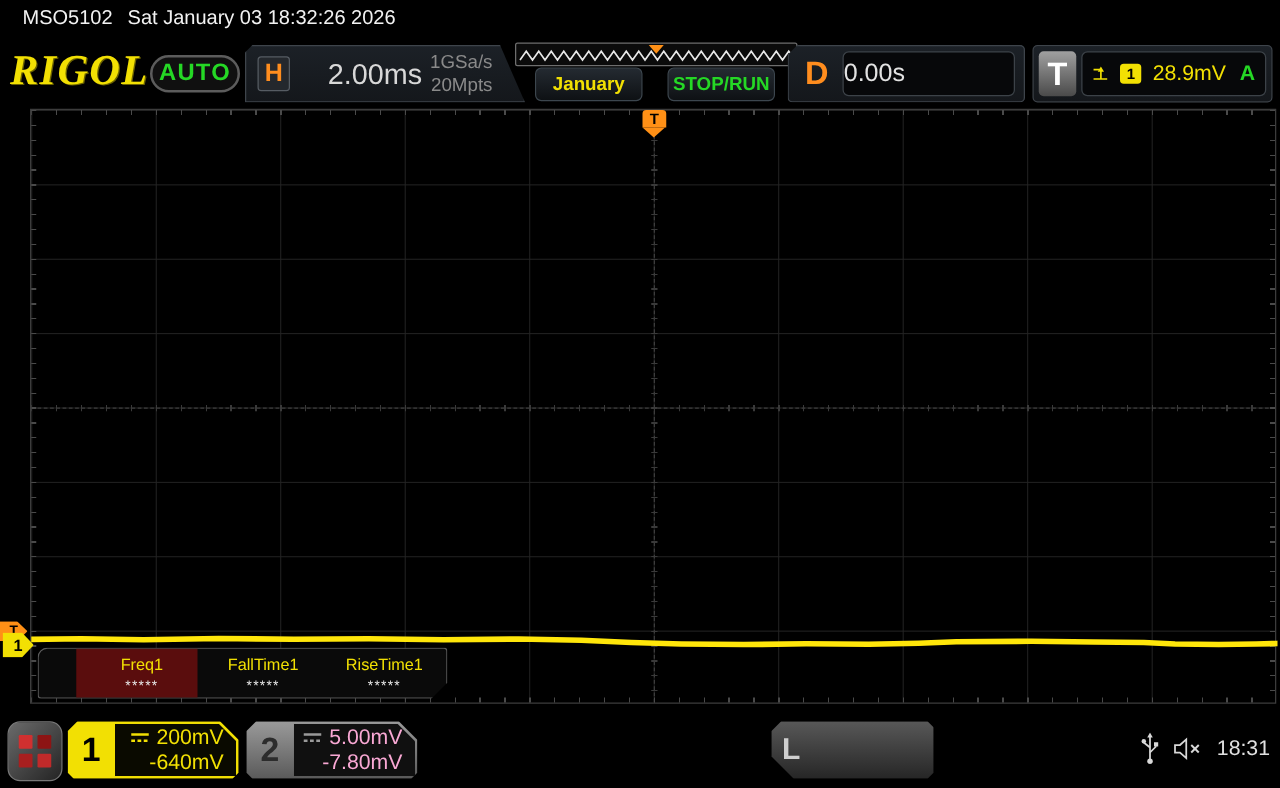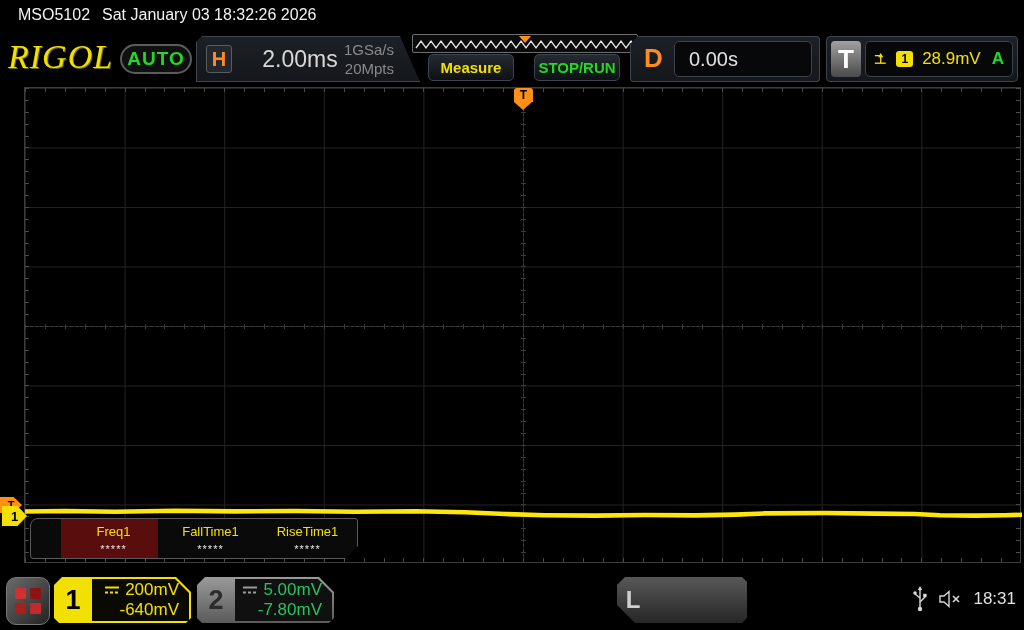--- a/index.html
+++ b/index.html
@@ -8,21 +8,21 @@
   .screen { position:relative; width:1024px; height:630px; background:#000; overflow:hidden; }
 
   
   .titlebar { position:absolute; left:12px; top:0; width:1024px; height:30px; color:#f2f2f2;
               font-size:16px; display:flex; align-items:center; padding-left:6px; white-space:pre; }
   .titlebar .model { margin-right:12px; }
 
   
   .header { position:absolute; left:0; top:30px; width:1024px; height:56px; }
   .logo { position:absolute; left:8px; top:8px; font-family:"Liberation Serif", serif;
-          font-weight:normal; font-size:34px; color:#f2e003; letter-spacing:1px;
+          font-weight:bold; font-size:34px; color:#f2e003; letter-spacing:1px;
           text-shadow:1px 1px 0 #6b6200; font-style:italic; }
   .auto-badge { position:absolute; left:120px; top:14px; width:72px; height:30px; border-radius:15px;
           border:2px solid #5c5c5c; background:#101010; color:#25d825; font-weight:bold; font-size:19px;
           display:flex; align-items:center; justify-content:center; letter-spacing:1px; }
 
   .panel { position:absolute; background:linear-gradient(#1c2127,#14171b); border:1px solid #3e444b; }
   .h-panel { left:196px; top:6px; width:224px; height:46px;
              clip-path:polygon(0 6px, 6px 0, calc(100% - 20px) 0, 100% 100%, 0 100%); border:none;
              box-shadow:inset 0 0 0 1px #3e444b; }
   .h-badge { position:absolute; left:10px; top:9px; width:26px; height:28px; background:#24282d;
@@ -43,21 +43,21 @@
              display:flex; align-items:center; justify-content:center; }
   .measure-btn { left:428px; color:#f2e003; }
   .stoprun-btn { left:534px; color:#25d825; }
 
   .d-panel { left:630px; top:6px; width:190px; height:46px; border-radius:4px;
              clip-path:polygon(8px 0, 100% 0, 100% 100%, 0 100%, 0 8px); border:none;
              box-shadow:inset 0 0 0 1px #3e444b; }
   .d-label { position:absolute; left:14px; top:7px; color:#ff8d1e; font-weight:bold; font-size:26px; }
   .d-field { position:absolute; left:44px; top:5px; right:8px; bottom:5px; background:#07080a;
              border:1px solid #3c4248; border-radius:5px; color:#e2e2e2; font-size:20px;
-             display:flex; align-items:center; padding-left:14px; }
+             display:flex; align-items:center; }
 
   .t-panel { left:826px; top:6px; width:192px; height:46px; border-radius:4px; }
   .t-badge { position:absolute; left:4px; top:4px; width:30px; height:36px;
              background:linear-gradient(#a0a0a0,#4a4a4a); border-radius:4px; color:#fff;
              font-weight:bold; font-size:26px; display:flex; align-items:center; justify-content:center; }
   .t-field { position:absolute; left:38px; top:4px; right:4px; height:36px; background:#07080a;
              border:1px solid #3c4248; border-radius:5px; display:flex; align-items:center; gap:9px; padding:0 8px; }
   .t-ch-badge { background:#f2e003; color:#000; font-weight:bold; font-size:12px; border-radius:3px;
              padding:1px 5px; }
   .t-level { color:#f2e003; font-size:17px; }
@@ -128,21 +128,21 @@
       padding-right:10px; font-size:17px; line-height:20px; }
   .ch-num { position:absolute; left:0; top:0; width:38px; height:100%;
       display:flex; align-items:center; justify-content:center; font-weight:bold; font-size:27px; }
   .ch-row { display:flex; align-items:center; gap:5px;justify-content:space-between; }
   .ch1-block { left:54px; }
   .ch1-block .ch-outer { background:#f2e003; }
   .ch1-block .ch-inner { background:#0a0a00; color:#f2e003; }
   .ch1-block .ch-num { color:#000; }
   .ch2-block { left:197px; }
   .ch2-block .ch-outer { background:linear-gradient(#9a9a9a,#5a5a5a); }
-  .ch2-block .ch-inner { background:#101010; color:#22c55e; }
+  .ch2-block .ch-inner { background:#101010; color:#f9a8d4; }
   .ch2-block .ch-num { color:#2c2c2c; }
 
   .logic-block { position:absolute; left:617px; top:7px; width:130px; height:46px;
       background:linear-gradient(#585858,#262626);
       clip-path:polygon(0 8px, 8px 0, calc(100% - 5px) 0, 100% 5px, 100% calc(100% - 5px),
                         calc(100% - 5px) 100%, 18px 100%, 0 calc(100% - 18px)); }
   .logic-l { position:absolute; left:0; top:0; width:32px; height:100%; color:#cfcfcf;
       font-weight:bold; font-size:24px; display:flex; align-items:center; justify-content:center; }
   .logic-grid { position:absolute; left:32px; top:2px; right:2px; bottom:2px; background:#0d0d0d;
       border-radius:3px; display:flex; flex-direction:column; align-items:center; justify-content:center;
@@ -176,21 +176,21 @@
       </div>
     </div>
 
     <div class="wave-overview" data-interactable="true">
       <svg width="224" height="17" viewBox="0 0 224 17" data-interactable="false">
         <polyline points="3,13 8,6 13,13 18,6 23,13 28,6 33,13 38,6 43,13 48,6 53,13 58,6 63,13 68,6 73,13 78,6 83,13 88,6 93,13 98,6 103,13 108,6 113,13 118,6 123,13 128,6 133,13 138,6 143,13 148,6 153,13 158,6 163,13 168,6 173,13 178,6 183,13 188,6 193,13 198,6 203,13 208,6 213,13 218,6 221,10" fill="none" stroke="#e8e8e8" stroke-width="1.3"></polyline>
       </svg>
       <div class="ov-tri" data-interactable="true"></div>
     </div>
 
-    <div class="hdr-btn measure-btn" data-interactable="true">Measure</div>
+    <div class="hdr-btn measure-btn" data-interactable="true">January</div>
     <div class="hdr-btn stoprun-btn" data-interactable="true">STOP/RUN</div>
 
     <div class="panel d-panel" data-interactable="true">
       <div class="d-label" data-interactable="false">D</div>
       <div class="d-field" data-interactable="false">0.00s</div>
     </div>
 
     <div class="panel t-panel" data-interactable="true">
       <div class="t-badge" data-interactable="false">T</div>
       <div class="t-field" data-interactable="false">

